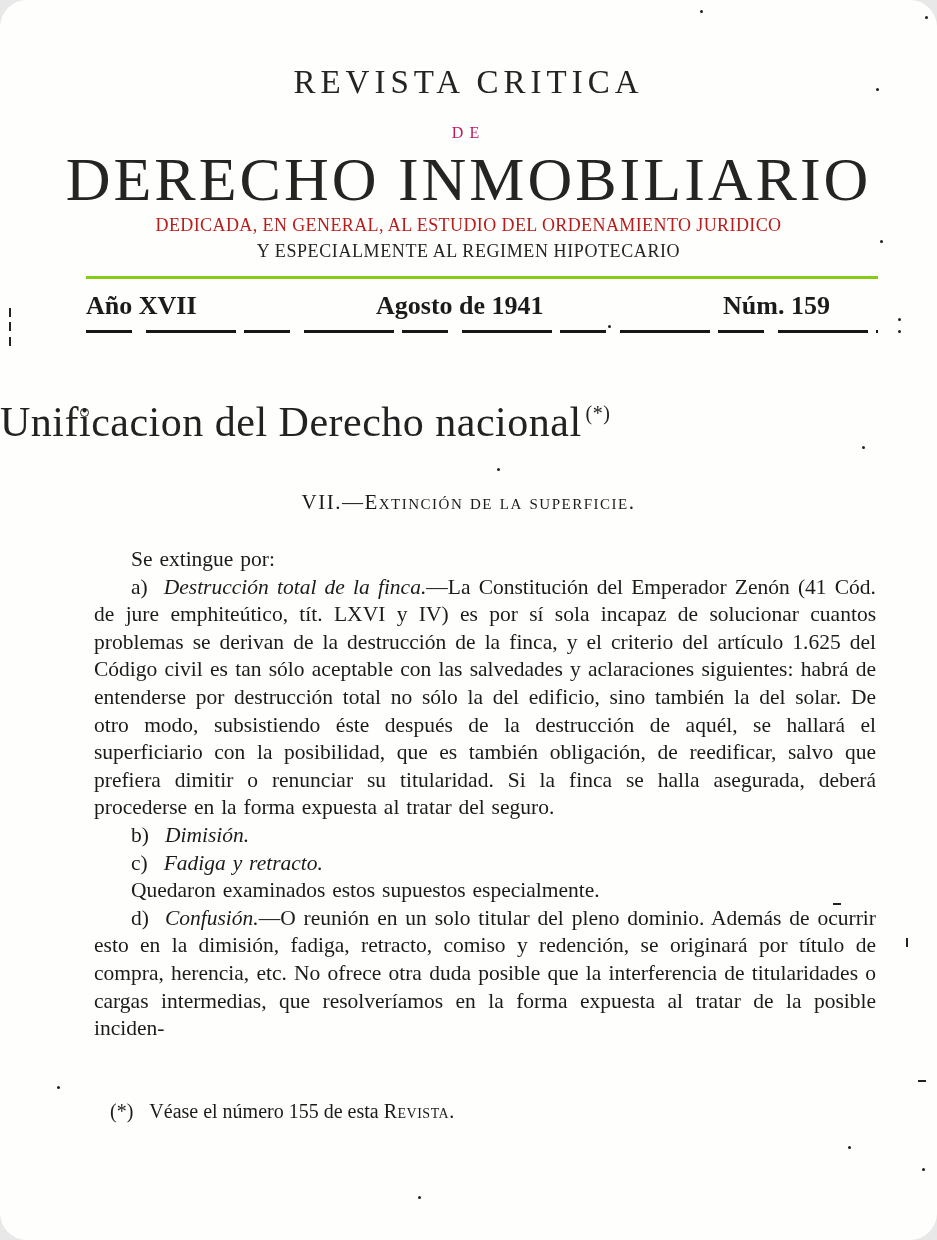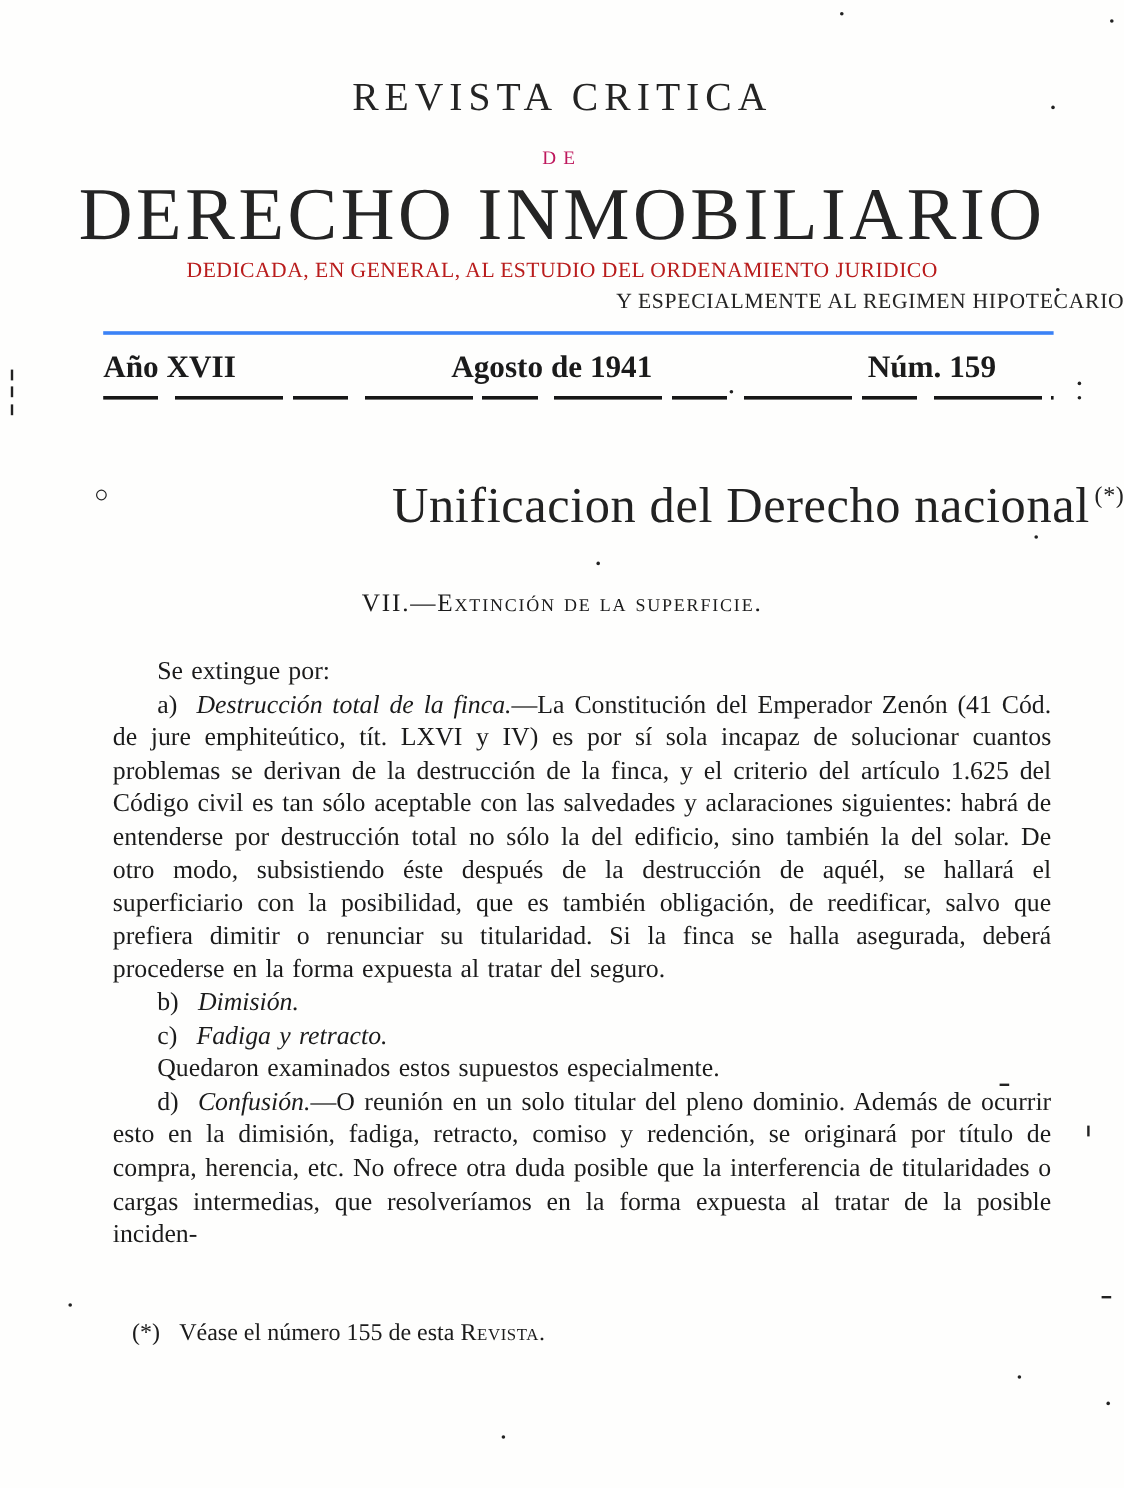--- a/index.html
+++ b/index.html
@@ -9,20 +9,21 @@
   }
   .page {
     position: relative;
     width: 937px;
     height: 1240px;
     margin: 0 auto;
     background: #fefefd;
     color: #1b1b1b;
     font-family: "Liberation Serif", "DejaVu Serif", serif;
     overflow: hidden;
+    border-radius: 27px;
   }
 
   
   .m-title1 {
     position: absolute;
     top: 64px; left: 0; right: 0;
     text-align: center;
     font-size: 33px;
     letter-spacing: 5px;
     color: #242424;
@@ -47,32 +48,32 @@
     position: absolute;
     top: 215px; left: 0; right: 0;
     text-align: center;
     font-size: 18px;
     letter-spacing: 0.4px;
     color: #b91c1c;
   }
   .m-sub2 {
     position: absolute;
     top: 241px; left: 0; right: 0;
-    text-align: right;
+    text-align: center;
     font-size: 18px;
     letter-spacing: 0.6px;
     color: #242424;
   }
 
   
   .issue-bar {
     position: absolute;
     top: 276px; left: 86px;
     width: 792px;
-    border-top: 3px solid #3b82f6;
+    border-top: 3px solid #84cc16;
     padding-top: 12px;
     display: flex;
     align-items: baseline;
     font-weight: bold;
     font-size: 26px;
   }
   .issue-year  { flex: 0 0 auto; }
   .issue-date  { flex: 1 1 auto; text-align: center; }
   .issue-number{ flex: 0 0 auto; margin-right: 48px; }
   .dashed-rule {
@@ -86,21 +87,21 @@
       #171717 60px, #171717 150px,
       transparent 150px, transparent 158px
     );
   }
 
   
   .article-title {
     position: absolute;
     top: 398px; left: 0; right: 0;
     margin: 0;
-    text-align: right;
+    text-align: left;
     font-size: 42px;
     font-weight: normal;
     letter-spacing: 0.5px;
     color: #222;
   }
   .article-title sup {
     font-size: 20px;
     vertical-align: 16px;
     margin-left: 4px;
   }

